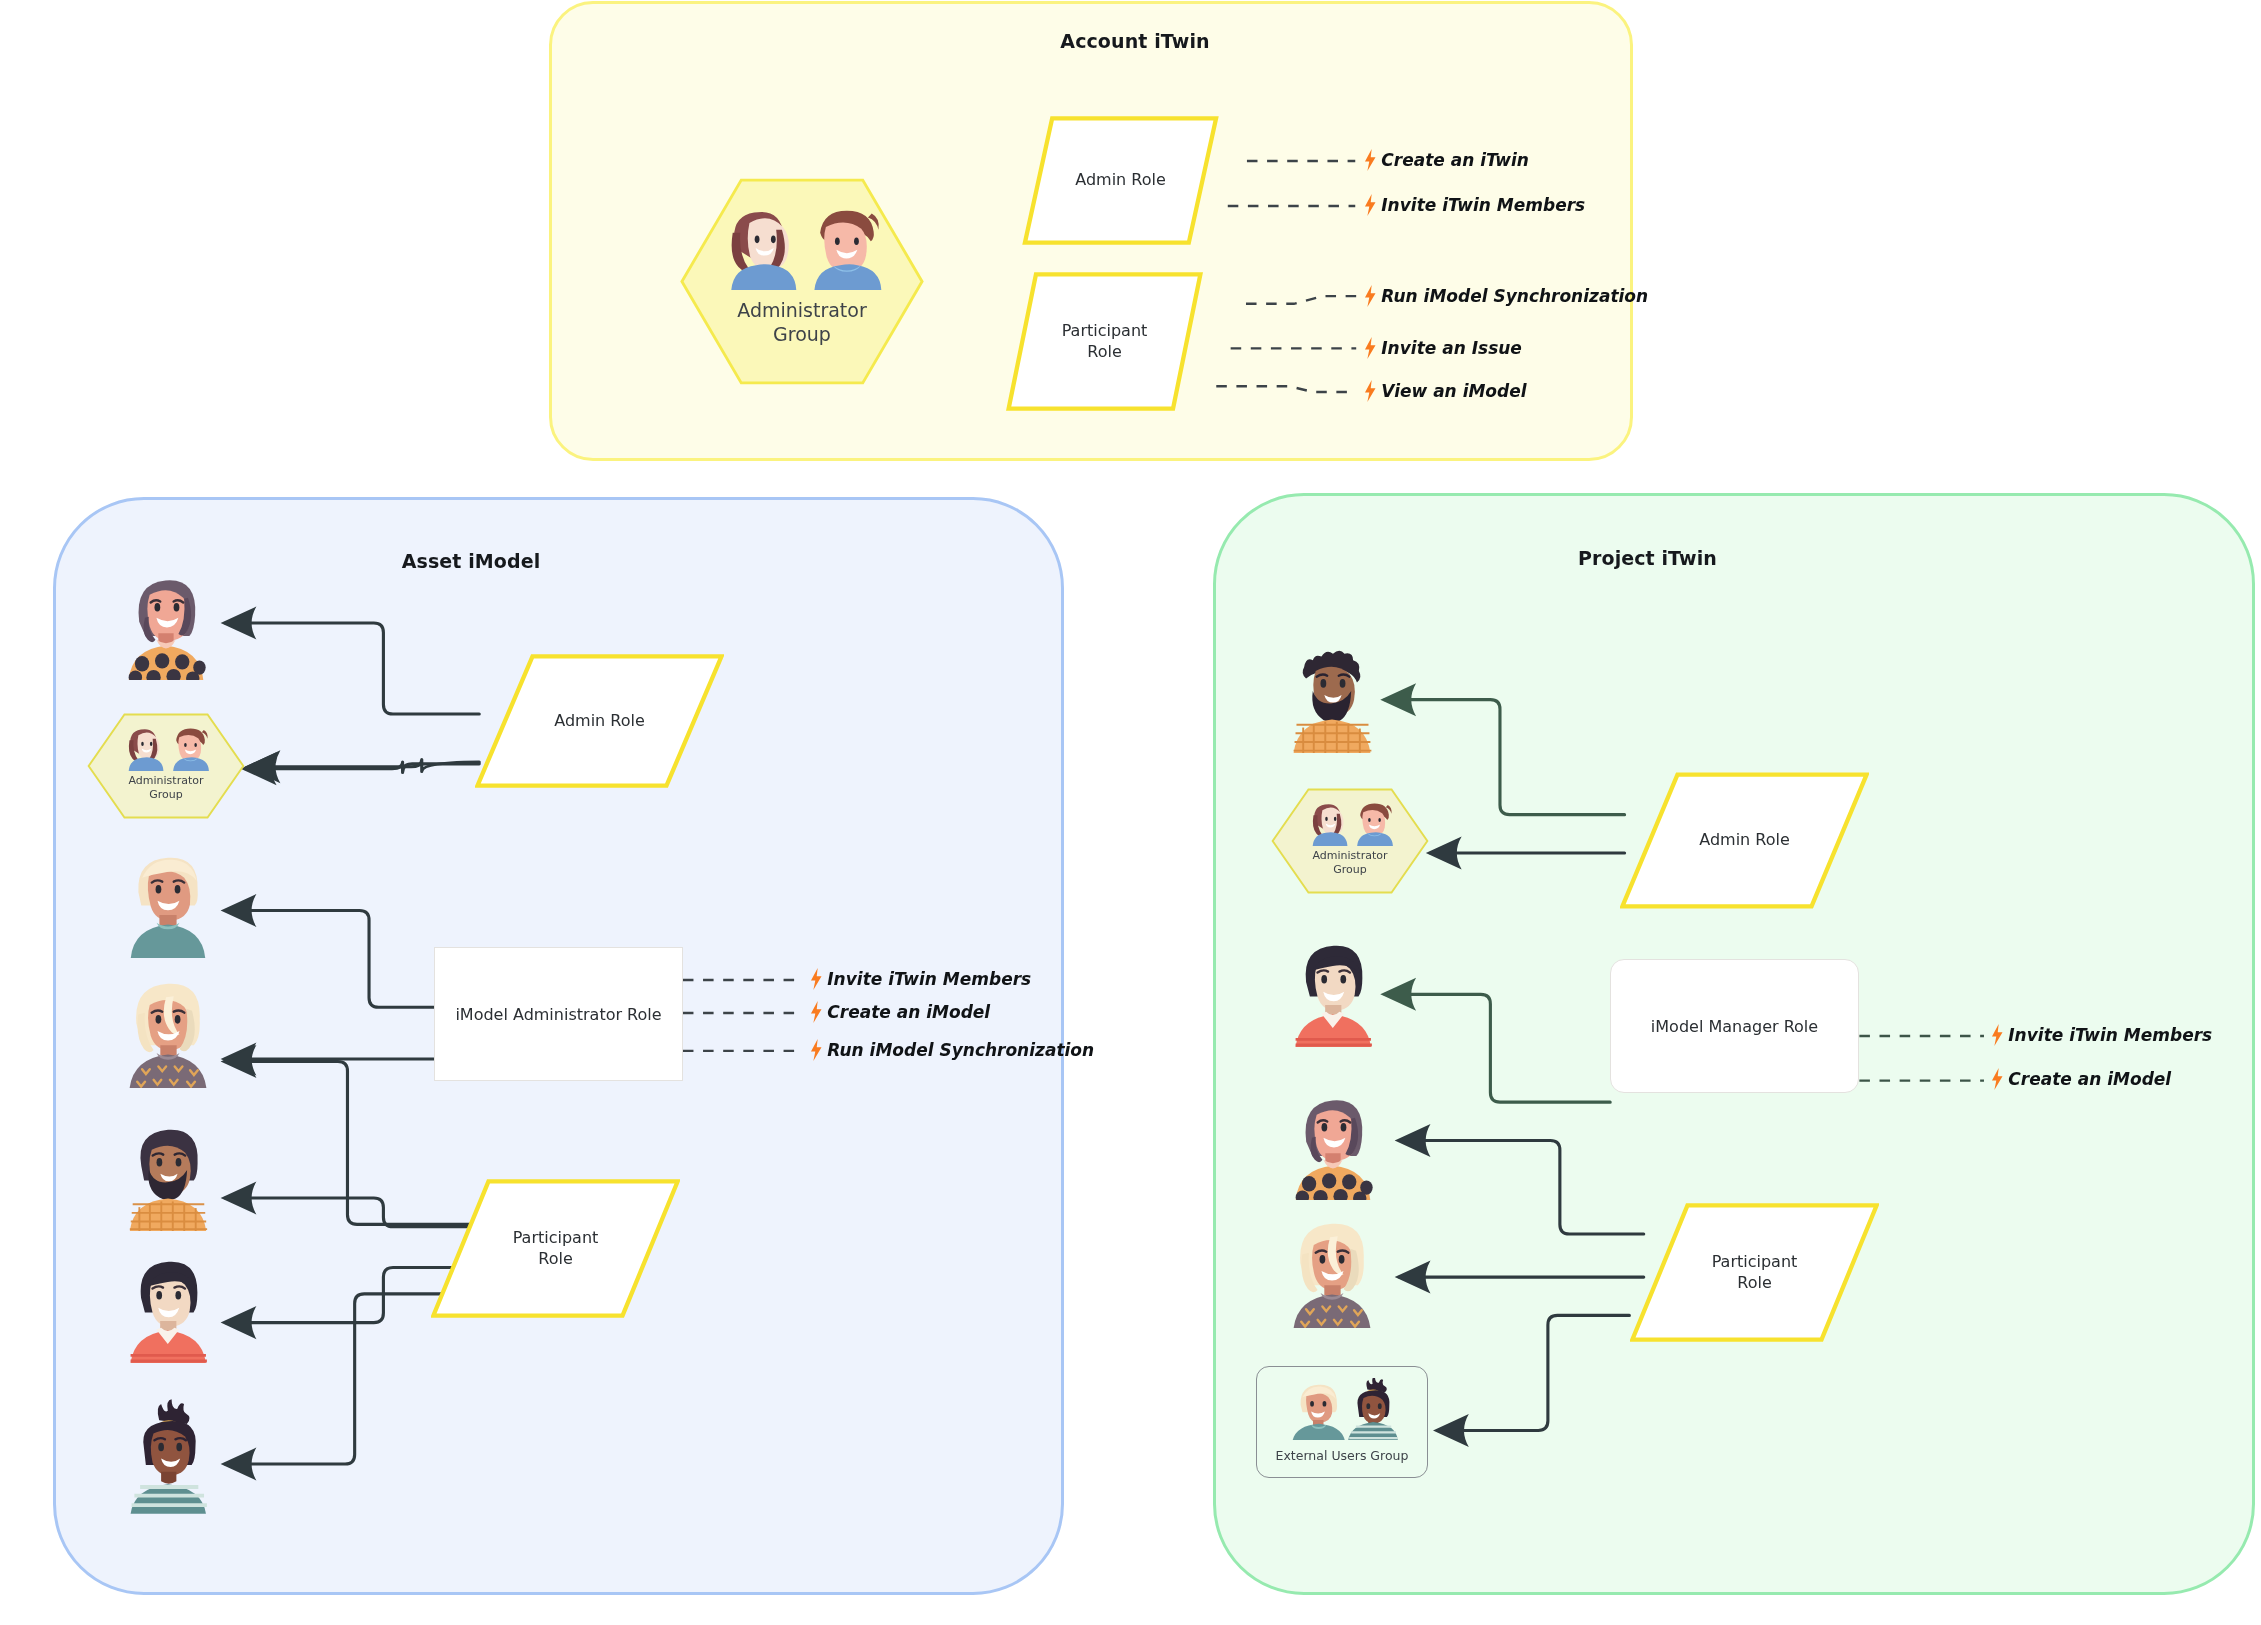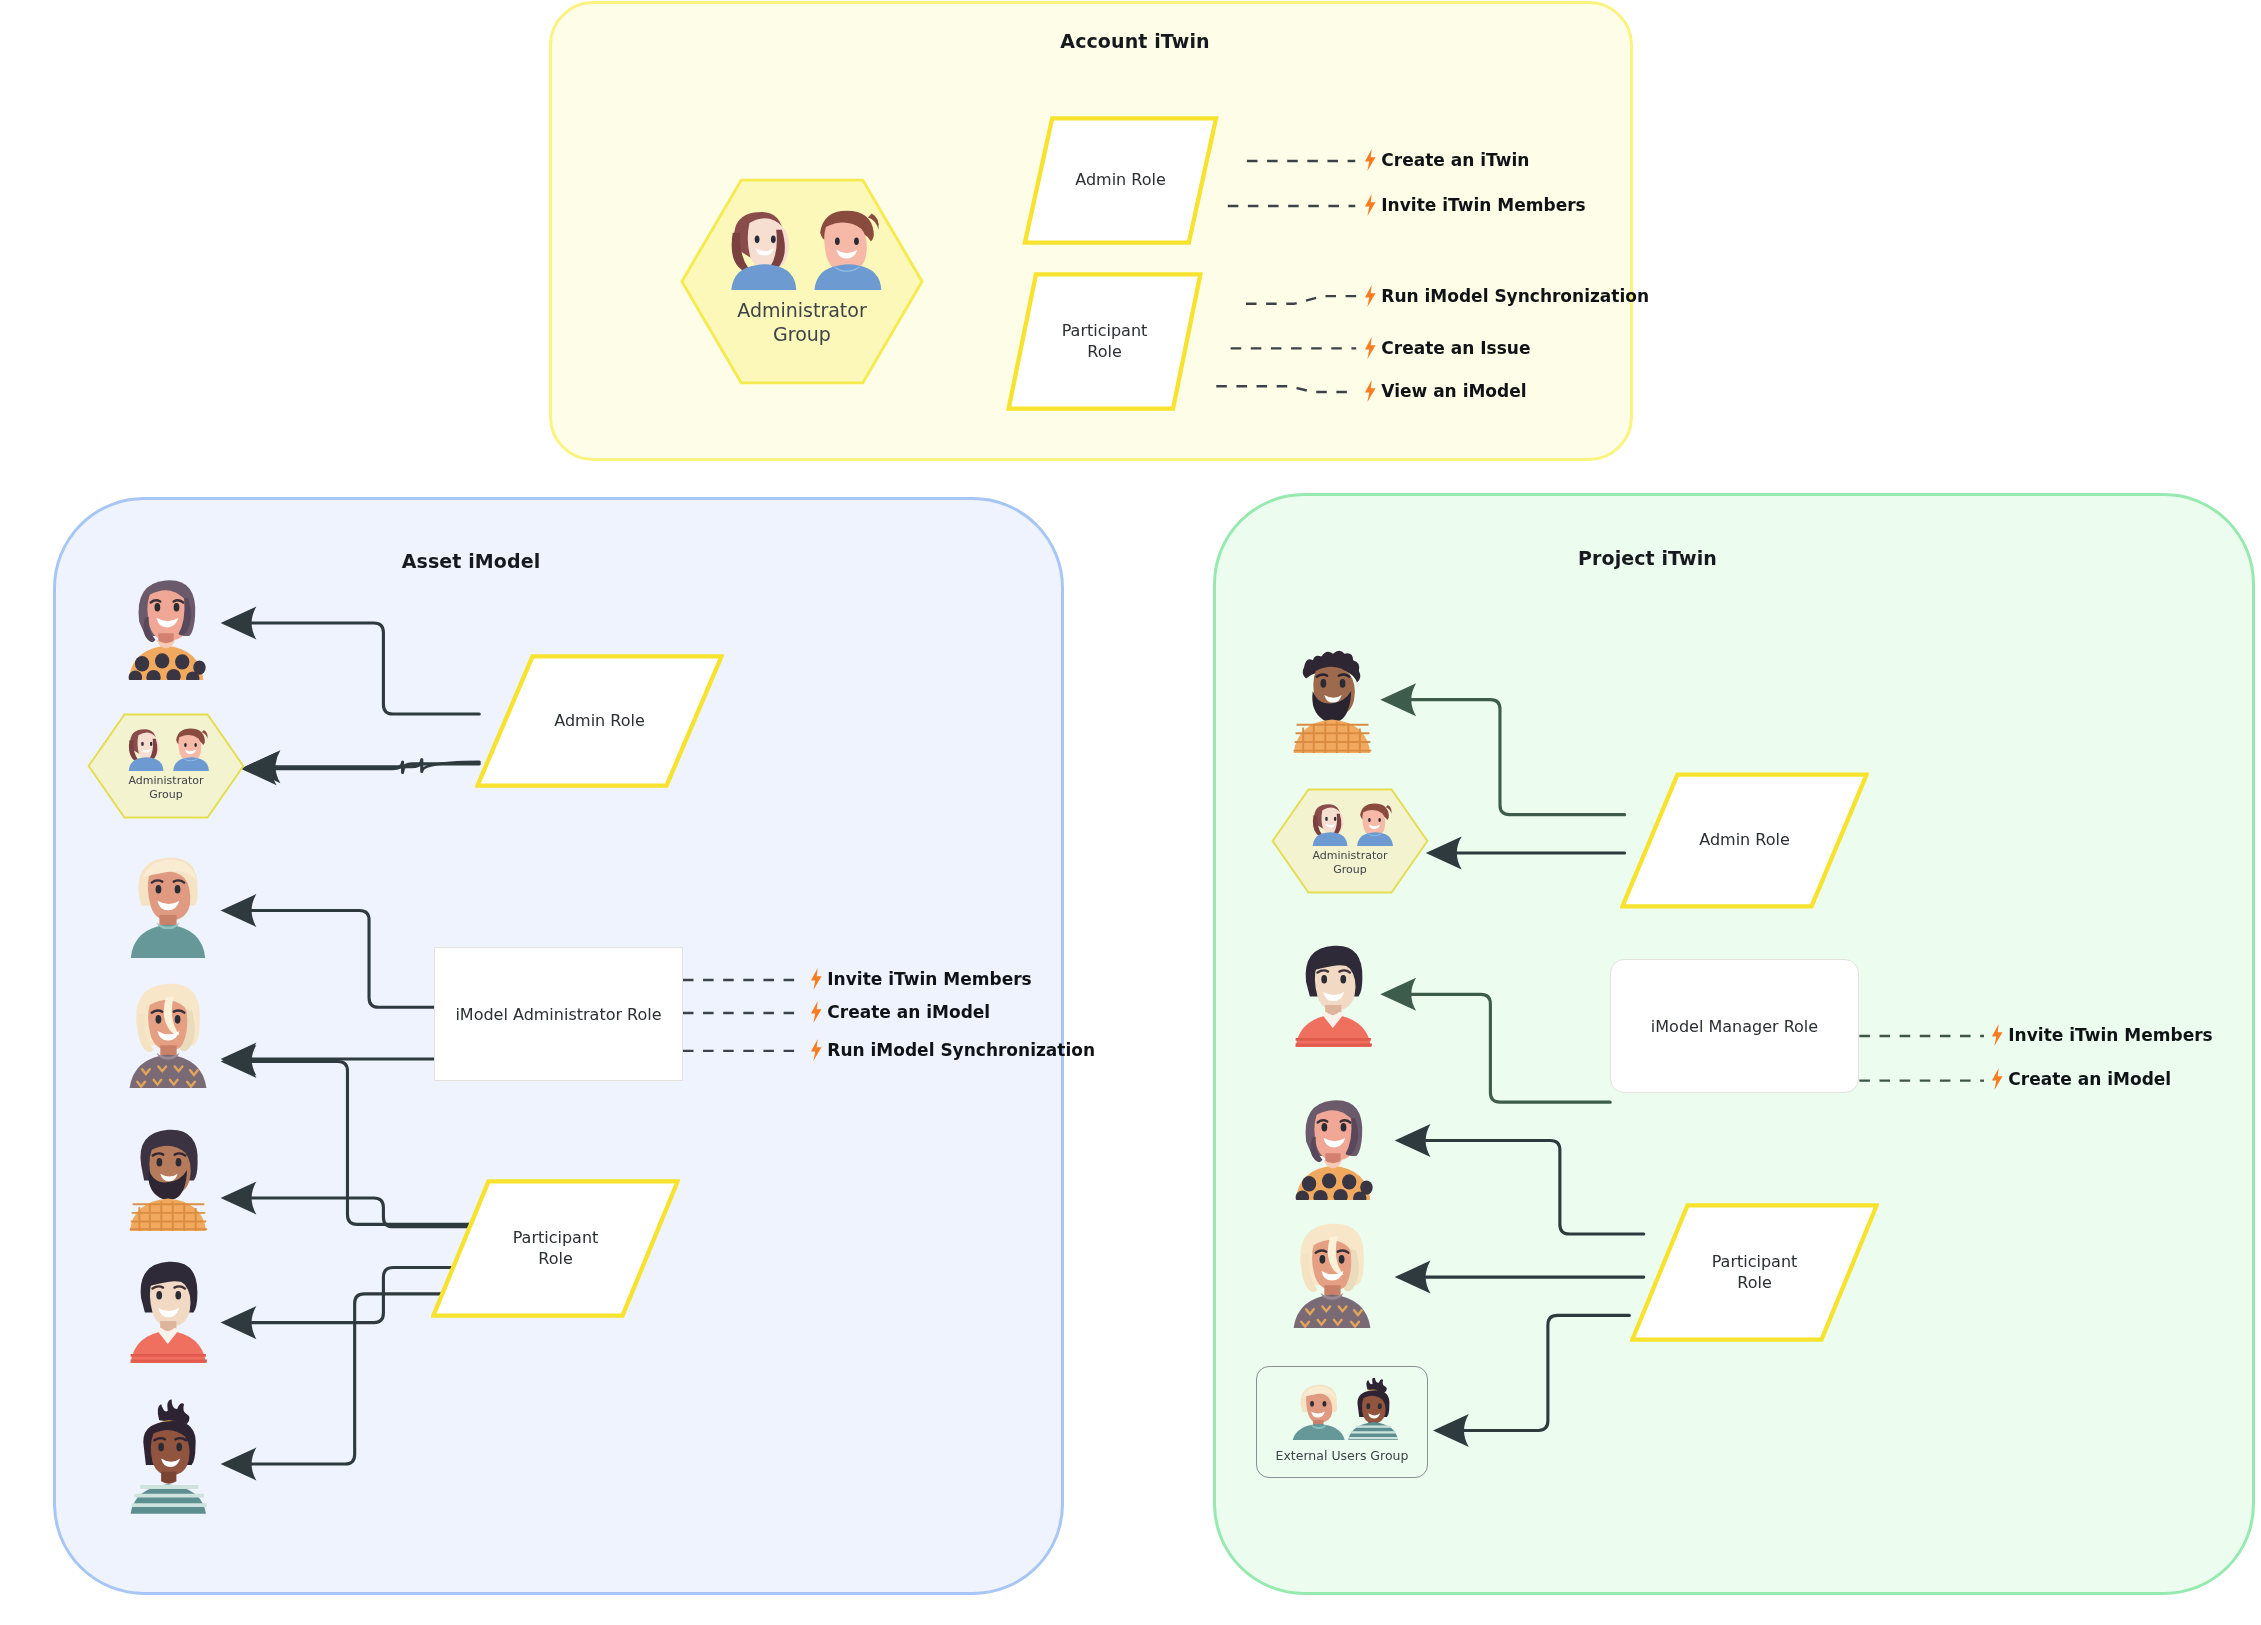--- a/index.html
+++ b/index.html
@@ -21,21 +21,21 @@
   .role-par{position:absolute;}
   .role-par .label{position:absolute;left:0;top:0;width:100%;height:100%;
       display:flex;align-items:center;justify-content:center;text-align:center;
       color:#2b2f33;line-height:1.28;white-space:pre-line;}
   
   .role-rect{position:absolute;background:#ffffff;border:1.4px solid #e4e2df;
       box-sizing:border-box;display:flex;align-items:center;justify-content:center;
       text-align:center;color:#2b2f33;}
 
   
-  .perm{position:absolute;display:flex;align-items:center;white-space:nowrap;}
+  .perm{position:absolute;display:flex;align-items:center;white-space:nowrap;font-style:italic;}
   .perm .bolt{font-size:0;line-height:0;margin-right:4.8px;}
   .perm .ptext{font-weight:bold;color:#101316;}
 
   
   .hexgrp{position:absolute;}
   .hexgrp .hexlabel{position:absolute;left:0;width:100%;text-align:center;
       color:#3e4349;line-height:1.25;white-space:pre-line;}
 
   
   .avatar{position:absolute;}
@@ -197,21 +197,21 @@
       </svg>
   </span>
   <span class="ptext" style="font-size:17px;">Run iModel Synchronization</span>
 </div>
 <div class="perm" style="left:1364px;top:337px;">
   <span class="bolt">
     <svg width="12.5" height="22" viewBox="0 0 26 46">
         <polygon points="16,0 2,26 11,26 7,46 24,17 14,17" fill="#f97b1f"></polygon>
       </svg>
   </span>
-  <span class="ptext" style="font-size:17px;">Create an Issue</span>
+  <span class="ptext" style="font-size:17px;">Invite an Issue</span>
 </div>
 <div class="perm" style="left:1364px;top:380px;">
   <span class="bolt">
     <svg width="12.5" height="22" viewBox="0 0 26 46">
         <polygon points="16,0 2,26 11,26 7,46 24,17 14,17" fill="#f97b1f"></polygon>
       </svg>
   </span>
   <span class="ptext" style="font-size:17px;">View an iModel</span>
 </div>
 

